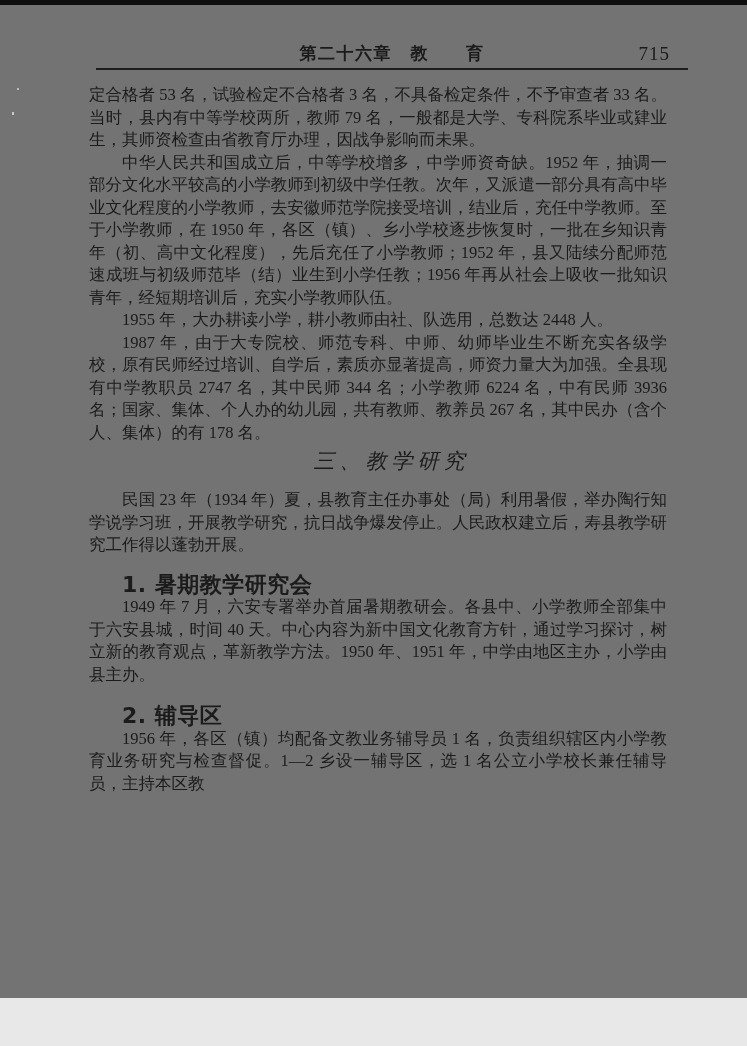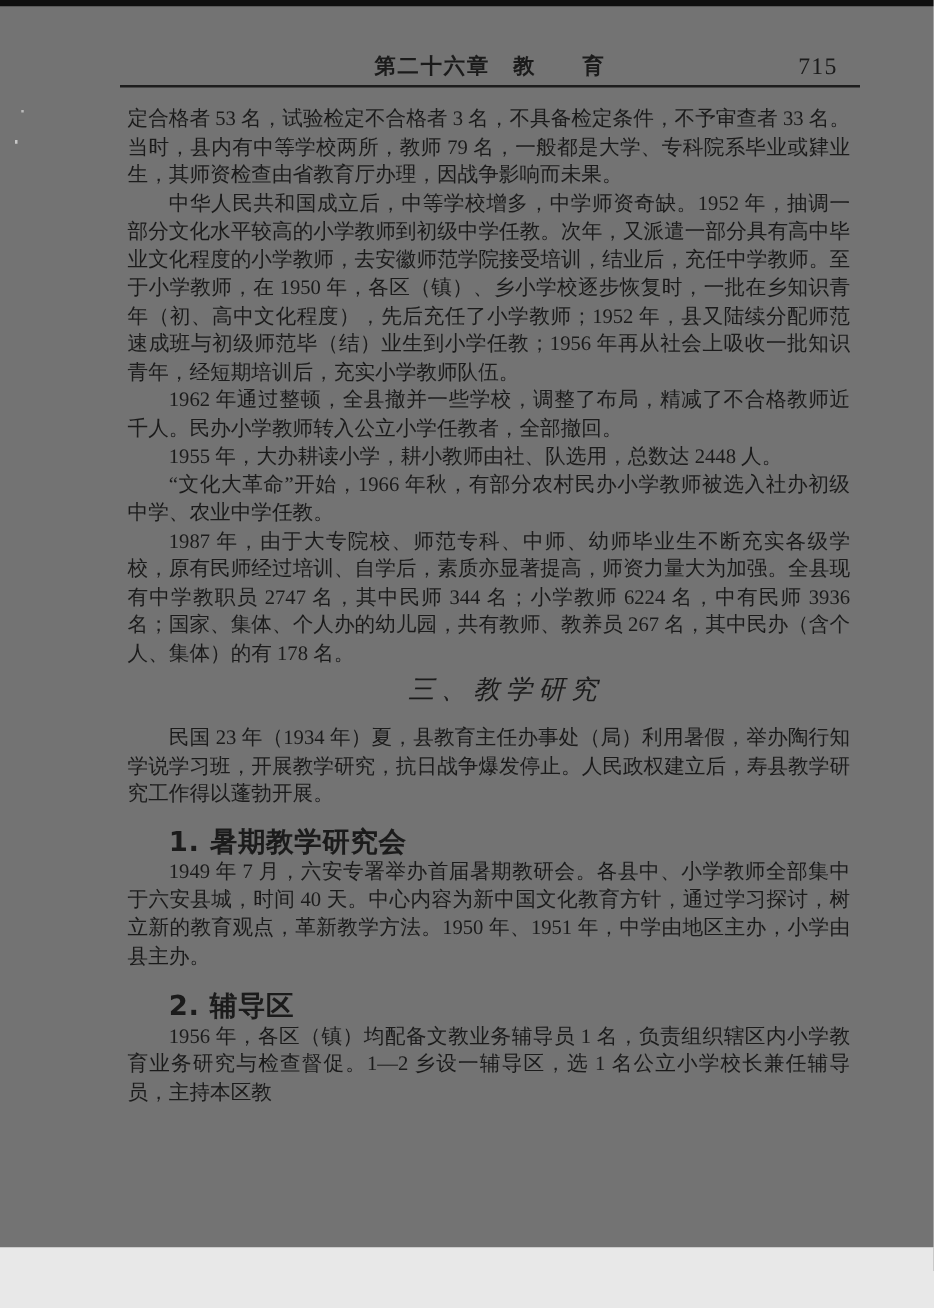--- a/index.html
+++ b/index.html
@@ -28,21 +28,21 @@
   .page-number{
     position:absolute;right:18px;top:2px;
     font-size:19px;line-height:20px;letter-spacing:1px;
     font-family:"Liberation Serif",serif;
   }
   .header-rule{
     margin-top:4px;height:0;
     border-top:2.5px solid #1d1d1d;
   }
   .content{
-    position:absolute;left:102px;top:84px;width:578px;
+    position:absolute;left:89px;top:84px;width:578px;
     font-size:16.5px;line-height:22.5px;
     text-align:justify;
     word-break:normal;
   }
   p.para{margin:0;text-indent:2em;}
   p.para.continuation{text-indent:0;}
   .section-heading{
     margin:4px 0 15px 0;
     padding-left:27px;
     font-size:21px;line-height:26px;
@@ -83,23 +83,21 @@
     <div class="header-line">
       <div class="chapter-title">第二十六章　教　　育</div>
       <div class="page-number">715</div>
     </div>
     <div class="header-rule"></div>
   </div>
 
   <div class="content">
     <p class="para continuation">定合格者 53 名，试验检定不合格者 3 名，不具备检定条件，不予审查者 33 名。当时，县内有中等学校两所，教师 79 名，一般都是大学、专科院系毕业或肄业生，其师资检查由省教育厅办理，因战争影响而未果。</p>
     <p class="para">中华人民共和国成立后，中等学校增多，中学师资奇缺。1952 年，抽调一部分文化水平较高的小学教师到初级中学任教。次年，又派遣一部分具有高中毕业文化程度的小学教师，去安徽师范学院接受培训，结业后，充任中学教师。至于小学教师，在 1950 年，各区（镇）、乡小学校逐步恢复时，一批在乡知识青年（初、高中文化程度），先后充任了小学教师；1952 年，县又陆续分配师范速成班与初级师范毕（结）业生到小学任教；1956 年再从社会上吸收一批知识青年，经短期培训后，充实小学教师队伍。</p>
-    <p class="para">1962 年通过整顿，全县撤并一些学校，调整了布局，精减了不合格教师近千人。民办小学教师转入公立小学任教者，全部撤回。</p>
     <p class="para">1955 年，大办耕读小学，耕小教师由社、队选用，总数达 2448 人。</p>
-    <p class="para">“文化大革命”开始，1966 年秋，有部分农村民办小学教师被选入社办初级中学、农业中学任教。</p>
     <p class="para">1987 年，由于大专院校、师范专科、中师、幼师毕业生不断充实各级学校，原有民师经过培训、自学后，素质亦显著提高，师资力量大为加强。全县现有中学教职员 2747 名，其中民师 344 名；小学教师 6224 名，中有民师 3936 名；国家、集体、个人办的幼儿园，共有教师、教养员 267 名，其中民办（含个人、集体）的有 178 名。</p>
 
     <h2 class="section-heading">三、教学研究</h2>
 
     <p class="para">民国 23 年（1934 年）夏，县教育主任办事处（局）利用暑假，举办陶行知学说学习班，开展教学研究，抗日战争爆发停止。人民政权建立后，寿县教学研究工作得以蓬勃开展。</p>
 
     <h3 class="sub-heading">1. 暑期教学研究会</h3>
     <p class="para">1949 年 7 月，六安专署举办首届暑期教研会。各县中、小学教师全部集中于六安县城，时间 40 天。中心内容为新中国文化教育方针，通过学习探讨，树立新的教育观点，革新教学方法。1950 年、1951 年，中学由地区主办，小学由县主办。</p>
 
     <h3 class="sub-heading second">2. 辅导区</h3>

